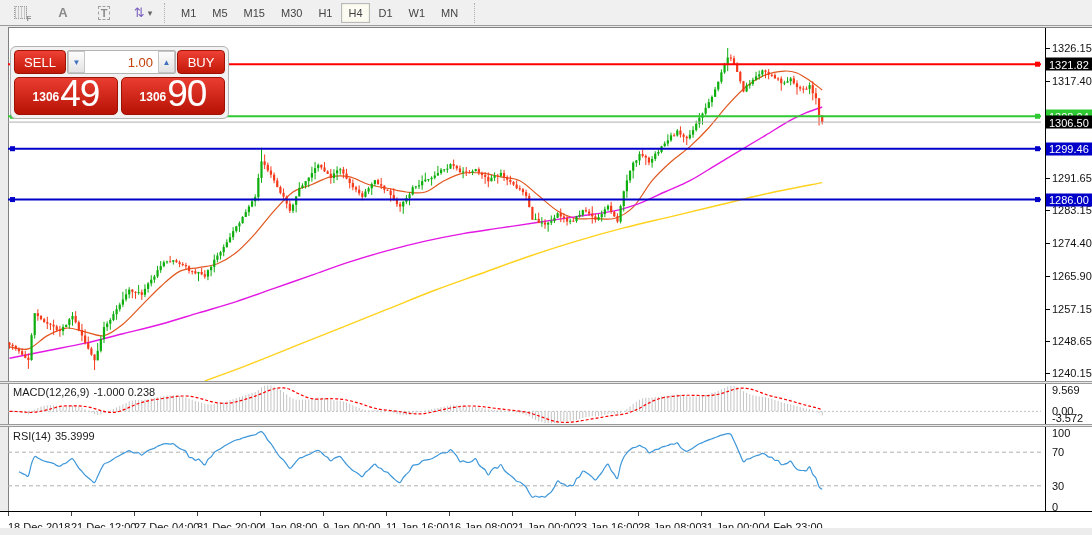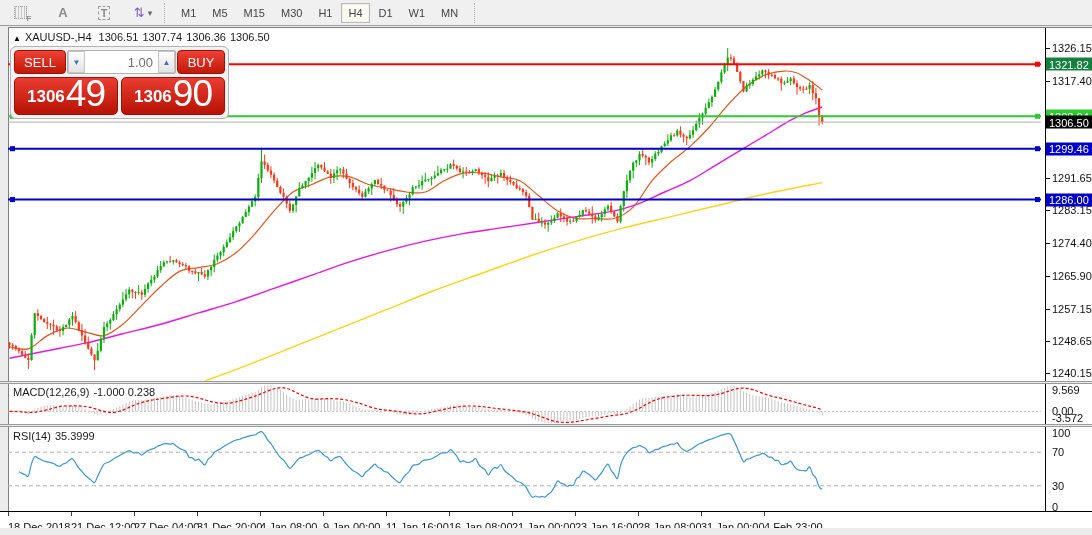--- a/index.html
+++ b/index.html
@@ -45,26 +45,26 @@
   .trade-panel { position:absolute; left:10px; top:46px; width:219px; z-index:7;
     background:#f2f2f2; border:1px solid #b3b3b3; border-radius:6px; padding:3px; }
   .tp-row { display:flex; gap:1px; }
   .tp-btn { flex:0 0 52px; height:24px; border-radius:4px; color:#fff; font-size:13px;
     display:flex; align-items:center; justify-content:center;
     background:linear-gradient(180deg,#ef4136,#c21807); border:1px solid #9e1205; }
   .spinner { flex:1; display:flex; height:24px; border:1px solid #b3b3b3; background:#fff; border-radius:2px; }
   .spin-btn { width:17px; background:linear-gradient(180deg,#fdfdfd,#e3e3e3); border:1px solid #c5c5c5;
     color:#3f6fbf; font-size:8px; display:flex; align-items:center; justify-content:center; }
   .spin-val { flex:1; display:flex; align-items:center; justify-content:flex-end; padding-right:5px;
-    font-size:13px; color:#737373; }
+    font-size:13px; color:#c2410c; }
   .tp-prices { display:flex; gap:3px; margin-top:3px; }
   .tp-price { flex:1; height:38px; border-radius:5px; color:#fff;
     background:linear-gradient(180deg,#ea3d31,#b71205); border:1px solid #9e1205;
     display:flex; align-items:flex-end; justify-content:center; padding-bottom:2px; }
-  .tp-price .big { font-size:17px; font-weight:bold; line-height:30px; margin-right:1px; }
+  .tp-price .big { font-size:12px; font-weight:bold; line-height:30px; margin-right:1px; }
   .tp-price .pips { font-size:37px; font-weight:400; line-height:36px; letter-spacing:-1px; }
 
   .annotation { position:absolute; left:698px; top:245px; z-index:4; color:#fb1f1f;
     font-size:18px; font-family:"Liberation Sans",sans-serif; letter-spacing:1px; }
 
   
   .pane-sep { position:absolute; left:0; width:1092px; height:3px; background:#e9e9e9;
     border-top:1px solid #9a9a9a; border-bottom:1px solid #9a9a9a; z-index:4; }
   .pane-label { position:absolute; left:13px; font-size:11px; color:#1a1a1a; z-index:4; }
   .pane-label span { margin-right:4px; }
@@ -926,24 +926,20 @@
         <line x1="822.1999999999999" y1="411.3564330893019" x2="822.1999999999999" y2="415.4019762987142" stroke="#c4c4c4" stroke-width="1"></line>
         <path d="M9.5,411.3564330893019C10.025,411.36414238968683 11.6,411.3752797193348 12.65,411.40268889161155C13.700000000000001,411.4300980638883 14.75,411.47445635263864 15.8,411.5208881229624C16.85,411.56731989328614 17.9,411.6189326143691 18.95,411.6812795135539C20,411.74362641273865 21.05,411.8167342294208 22.1,411.8949695180709C23.150000000000002,411.97320480672107 24.2,412.061302985941 25.25,412.15069124545477C26.3,412.24007950496855 27.349999999999998,412.37953990466525 28.4,412.43129907515356C29.45,412.48305824564187 30.5,412.5054463848071 31.55,412.46124626838457C32.6,412.41704615196204 33.650000000000006,412.281167517017 34.7,412.1660983766182C35.75,412.0510292362194 36.8,411.92806294619515 37.849999999999994,411.77083142599184C38.89999999999999,411.61359990578853 39.95,411.4245668697807 41,411.2227092553985C42.05,411.02085164101635 43.1,410.795223634766 44.15,410.5596857396989C45.199999999999996,410.32414784463185 46.25,410.07309609796954 47.3,409.80948188499605C48.349999999999994,409.54586767202255 49.39999999999999,409.2660099903369 50.449999999999996,408.978000461858C51.5,408.68999093337914 52.55,408.38557758155946 53.6,408.0814247141229C54.650000000000006,407.7772718466863 55.7,407.4269315488798 56.75,407.1530832572387C57.8,406.87923496559756 58.85,406.62146698390455 59.9,406.438334964276C60.949999999999996,406.25520294464746 62,406.1454659872772 63.05,406.0542911394675C64.1,405.96311629165785 65.14999999999999,405.929097479543 66.19999999999999,405.89128587741794C67.24999999999999,405.8534742752929 68.3,405.8447098439177 69.35,405.82742152671733C70.39999999999999,405.81013320951695 71.45,405.7907962663478 72.5,405.7875559742156C73.55,405.7843156820834 74.6,405.78384441408247 75.64999999999999,405.80797977392405C76.69999999999999,405.8321151337656 77.75,405.87202088857117 78.8,405.9323681332651C79.85,405.992715377959 80.9,406.0706545329806 81.95,406.1700632420875C83,406.2694719511944 84.05,406.38762838713444 85.1,406.5288203879066C86.14999999999999,406.67001238867874 87.2,406.82368610079516 88.25,407.01721524672024C89.3,407.2107443926453 90.35,407.4317403540847 91.39999999999999,407.6899952634571C92.44999999999999,407.9482501728295 93.5,408.2551839756994 94.55,408.56674470295474C95.6,408.87830543021005 96.65,409.2273489835695 97.7,409.5593596269888C98.75,409.89137027040806 99.8,410.2532867088586 100.85,410.55880856347045C101.89999999999999,410.8643304180823 102.95,411.15388464827294 104,411.39249075466006C105.05,411.6310968610472 106.1,411.83635025129985 107.14999999999999,411.9904452017931C108.19999999999999,412.1445401522863 109.25,412.26343699363355 110.3,412.31706045761933C111.35,412.3706839216051 112.4,412.37253388908346 113.45,412.31218598570786C114.5,412.25183808233226 115.55,412.13478680221624 116.6,411.9549730373659C117.64999999999999,411.77515927251557 118.7,411.5358409547746 119.75,411.23330339660595C120.8,410.9307658384373 121.85,410.5445101298373 122.89999999999999,410.1397476883539C123.94999999999999,409.7349852468705 125,409.26854972583493 126.05,408.80472874770567C127.1,408.3409077695764 128.14999999999998,407.83065678545324 129.2,407.3568218195783C130.25,406.8829868537033 131.29999999999998,406.4109601969238 132.35,405.96171895245567C133.4,405.51247770798756 134.45,405.0756941957961 135.5,404.66137435276954C136.55,404.247054509743 137.60000000000002,403.84131820997845 138.65,403.4757998942964C139.7,403.1102815786144 140.75,402.7803995880671 141.79999999999998,402.4682644586773C142.84999999999997,402.1561293292875 143.89999999999998,401.87242350780616 144.95,401.6029891179576C146,401.333554728109 147.04999999999998,401.0837794501969 148.1,400.85165811958586C149.15,400.6195367889748 150.2,400.4056068652412 151.25,400.2102611342912C152.3,400.0149154033412 153.35000000000002,399.84339130523716 154.4,399.679583733886C155.45,399.5157761625348 156.5,399.37619058586625 157.54999999999998,399.227415706184C158.59999999999997,399.0786408265017 159.64999999999998,398.9383643702335 160.7,398.78693445579233C161.75,398.63550454135117 162.79999999999998,398.47786774028816 163.85,398.318836219537C164.9,398.1598046987858 165.95,397.9994572737012 167,397.8327453312852C168.05,397.6660333888692 169.10000000000002,397.48627691741854 170.15,397.318564565041C171.2,397.1508522126635 172.25,396.9760018359467 173.29999999999998,396.82647121702007C174.34999999999997,396.67694059809344 175.39999999999998,396.5361405599972 176.45,396.4213808514813C177.5,396.30662114296535 178.54999999999998,396.20989878215573 179.6,396.1379129659246C180.65,396.0659271496935 181.7,396.0100672322817 182.75,395.98946595409444C183.8,395.9688646759072 184.85000000000002,395.9709341675266 185.9,396.0143052968011C186.95,396.05767642607566 188,396.1378277448519 189.04999999999998,396.2496927297416C190.09999999999997,396.36155771463126 191.14999999999998,396.5105423914493 192.2,396.6854952061391C193.25,396.86044802082887 194.29999999999998,397.0754475503875 195.35,397.29940961788026C196.4,397.52337168537304 197.45,397.7667269391716 198.5,398.02926761109563C199.55,398.2918082830197 200.60000000000002,398.5787806050708 201.65,398.8746536494246C202.7,399.1705266937784 203.75,399.497224922395 204.79999999999998,399.80450587721845C205.84999999999997,400.1117868320419 206.89999999999998,400.4238508162003 207.95,400.71833937836533C209,401.01282794053037 210.04999999999998,401.30874156847796 211.1,401.5714372502088C212.15,401.8341329319397 213.2,402.0845733442824 214.25,402.29451346875055C215.3,402.5044535932187 216.35000000000002,402.68325899485313 217.4,402.8310779970179C218.45,402.9788969991827 219.5,403.1001018395782 220.54999999999998,403.18142748173926C221.59999999999997,403.2627531239003 222.64999999999998,403.3059566022871 223.7,403.3190318499842C224.75,403.3321070976813 225.79999999999998,403.31585992095034 226.85,403.2598789679218C227.9,403.20389801489324 228.95,403.11552757807283 230,402.9831461318129C231.05,402.8507646855529 232.10000000000002,402.66627474750663 233.15,402.46559029036194C234.2,402.26490583321726 235.25,402.02831476219194 236.29999999999998,401.77903938894474C237.34999999999997,401.52976401569754 238.39999999999998,401.25282893961514 239.45,400.96993805087885C240.5,400.68704716214256 241.54999999999998,400.38740267748943 242.6,400.08169405652706C243.65,399.7759854355647 244.7,399.4598096788008 245.75,399.13568632510464C246.8,398.8115629714085 247.85000000000002,398.47517274980913 248.9,398.13695393435006C249.95,397.798735118891 251,397.4512723507226 252.04999999999998,397.10637343235027C253.09999999999997,396.76147451397793 254.14999999999998,396.43334400496735 255.2,396.06756042411615C256.25,395.70177684326495 257.3,395.3252628018145 258.35,394.91167194724324C259.40000000000003,394.49808109267195 260.45,394.0355911583792 261.5,393.5860152966884C262.55,393.1364394349976 263.59999999999997,392.66212007956085 264.65,392.2142167770984C265.7,391.7663134746359 266.75,391.3121658341806 267.8,390.8985954819138C268.85,390.485025129647 269.9,390.084161152576 270.95,389.7327946634977C272,389.38142817441945 273.04999999999995,389.0560015016561 274.09999999999997,388.7903965474442C275.15,388.52479159323224 276.2,388.3008896400726 277.25,388.13916493822614C278.3,387.97744023637966 279.34999999999997,387.8707763661555 280.4,387.8200483363652C281.45,387.76932030657485 282.5,387.7483866587808 283.55,387.83479675948416C284.6,387.9212068601875 285.65,388.0733681092275 286.7,388.3385089405852C287.75,388.6036497719429 288.79999999999995,389.0027210602799 289.84999999999997,389.4256417476304C290.9,389.84856243498086 291.95,390.36846161104853 293,390.8760330646883C294.05,391.383604518328 295.09999999999997,391.9418316324093 296.15,392.4710704694687C297.2,393.00030930652815 298.25,393.54163573470504 299.3,394.05146608704484C300.35,394.56129643938465 301.4,395.06909771688476 302.45,395.53005258350754C303.5,395.9910074501303 304.54999999999995,396.42916696034223 305.59999999999997,396.81719528678144C306.65,397.20522361322065 307.7,397.55757607607376 308.75,397.85822254214287C309.8,398.158869008212 310.84999999999997,398.421811897813 311.9,398.62107408319616C312.95,398.82033626857935 314,398.9684677629675 315.05,399.0537956544421C316.1,399.13912354591673 317.15,399.1404724056458 318.2,399.1330414320436C319.25,399.12561045844143 320.29999999999995,399.05889599047146 321.34999999999997,399.0092098128288C322.4,398.9595236351861 323.45,398.88348017595797 324.5,398.8349243661876C325.55,398.7863685564172 326.59999999999997,398.73951684351107 327.65,398.71787495420654C328.7,398.696233064902 329.75,398.696025385708 330.8,398.70507303036044C331.85,398.71412067501285 332.9,398.73881545200635 333.95,398.77216082212107C335,398.8055061922358 336.04999999999995,398.84722421501976 337.09999999999997,398.90514525104874C338.15,398.9630662870777 339.2,399.02470532047334 340.25,399.11968703829496C341.3,399.21466875611657 342.34999999999997,399.32680068997394 343.4,399.4750355579785C344.45,399.6232704259831 345.5,399.80624707233716 346.55,400.00909624632243C347.6,400.2119454203077 348.65,400.44578463125856 349.7,400.6921306018902C350.75,400.93847657252184 351.79999999999995,401.2091936669066 352.84999999999997,401.4871720701122C353.9,401.7651504733178 354.95,402.0612608186264 356,402.36000102112394C357.05,402.65874122362146 358.09999999999997,402.95692697776565 359.15,403.27961328509724C360.2,403.60229959242884 361.25,403.94979341557 362.3,404.29611886511367C363.35,404.6424443146573 364.4,405.003090987678 365.45,405.35756598235923C366.5,405.7120409770405 367.54999999999995,406.08174593070913 368.59999999999997,406.422968833201C369.65,406.7641917356929 370.7,407.1034521906423 371.75,407.4049033973106C372.8,407.70635460397887 373.84999999999997,407.97833108048377 374.9,408.23167607321056C375.95,408.48502106593736 377,408.7165238746888 378.05,408.92497335367136C379.1,409.13342283265393 380.15,409.3129944383776 381.2,409.48237294710606C382.25,409.6517514558345 383.29999999999995,409.80593470981506 384.34999999999997,409.94124440604224C385.4,410.0765541022694 386.45,410.18984402160845 387.5,410.2942311244692C388.55,410.39861822732996 389.59999999999997,410.472898427003 390.65,410.5675670232066C391.7,410.66223561941024 392.75,410.7506535493972 393.8,410.86224270169106C394.85,410.9738318539849 395.9,411.0927883632029 396.95,411.2371019369696C398,411.38141551073636 399.04999999999995,411.55128617587985 400.09999999999997,411.7281241442913C401.15,411.9049621127028 402.2,412.1102316296852 403.25,412.2981297474384C404.3,412.4860278651916 405.34999999999997,412.6799516362048 406.4,412.8555128508105C407.45,413.0310740654162 408.5,413.2113810849874 409.55,413.3514970350726C410.6,413.4916129851578 411.65,413.604343266663 412.7,413.6962085513218C413.75,413.7880738359805 414.79999999999995,413.8603851687502 415.84999999999997,413.90268874302495C416.9,413.9449923172997 417.95,413.96792636925045 419,413.9500299969704C420.05,413.9321336246903 421.09999999999997,413.8815380206579 422.15,413.7953105093445C423.2,413.70908299803114 424.25,413.58421892084874 425.3,413.43266492909027C426.35,413.2811109373318 427.4,413.0862099759352 428.45,412.88598655879355C429.5,412.6857631416519 430.54999999999995,412.4604247183404 431.59999999999997,412.2313244262401C432.65,412.00222413413985 433.7,411.75668689620784 434.75,411.51138480619204C435.8,411.26608271617624 436.84999999999997,411.0073727267465 437.9,410.7595118861452C438.95,410.51165104554394 440,410.265119463017 441.05,410.0242197625843C442.1,409.78332006215163 443.15,409.5454361322466 444.2,409.3141136835492C445.25,409.08279123485175 446.29999999999995,408.857292674435 447.34999999999997,408.6362850703999C448.4,408.4152774663648 449.45,408.19438641042444 450.5,407.9880680593385C451.55,407.78174970825256 452.59999999999997,407.5816360252669 453.65,407.3983749638842C454.7,407.21511390250146 455.75,407.03943872456506 456.8,406.8885016910421C457.85,406.73756465751916 458.9,406.6070205666341 459.95,406.4927527627464C461,406.37848495885873 462.04999999999995,406.28025793190807 463.09999999999997,406.202894867716C464.15,406.1255318035239 465.2,406.0659902268727 466.25,406.02857437759394C467.3,405.99115852831517 468.34999999999997,405.9803552133422 469.4,405.97839977204336C470.45,405.9764443307445 471.5,405.9945782006094 472.55,406.0168417298009C473.6,406.0391052589924 474.65,406.0608830488057 475.7,406.1119809471922C476.75,406.1630788455787 477.79999999999995,406.23764181701574 478.84999999999997,406.3234291201199C479.9,406.40921642322405 480.95,406.5152378744012 482,406.62670476581695C483.05,406.7381716572327 484.09999999999997,406.8624295308121 485.15,406.9922304686145C486.2,407.12203140641685 487.25,407.2659840235339 488.3,407.4055103926313C489.35,407.5450367617287 490.4,407.6921208504367 491.45,407.82938868319883C492.5,407.96665651596095 493.54999999999995,408.09972806926766 494.59999999999997,408.229117389204C495.65,408.3585067091404 496.7,408.4860076867942 497.75,408.6057246028169C498.8,408.7254415188396 499.84999999999997,408.8297814285405 500.9,408.94741888534037C501.95,409.0650563421402 503,409.18944752347534 504.05,409.3115493436162C505.1,409.4336511637571 506.15,409.5572637710608 507.2,409.6800298061856C508.25,409.8027958413104 509.29999999999995,409.9250595956561 510.34999999999997,410.0481455543651C511.4,410.1712315130741 512.45,410.296484143353 513.5,410.4185455584395C514.55,410.54060697352605 515.6,410.6552424281626 516.65,410.7805140448843C517.6999999999999,410.905785661606 518.75,411.03000246108303 519.8,411.17017525876975C520.8499999999999,411.31034805645646 521.8999999999999,411.4587304304922 522.9499999999999,411.6215508310047C524,411.7843712315172 525.05,411.9429991963809 526.1,412.14709766184455C527.1500000000001,412.3511961273082 528.2,412.57921529529676 529.25,412.8461416237863C530.3,413.11306795227586 531.35,413.42830257332946 532.4,413.7486556327817C533.4499999999999,414.069008692234 534.5,414.4122352989217 535.55,414.7682599804999C536.5999999999999,415.12428466207814 537.6499999999999,415.50658064119364 538.6999999999999,415.88480372225087C539.75,416.2630268033081 540.8,416.65307080393666 541.85,417.0375984668434C542.9000000000001,417.42212612975015 543.95,417.81317675522376 545,418.1919696996913C546.05,418.57076264415883 547.1,418.9509221672838 548.15,419.31035613364867C549.1999999999999,419.66979010001353 550.25,420.0253174599892 551.3,420.34857349788035C552.3499999999999,420.6718295357715 553.3999999999999,420.9916712035681 554.4499999999999,421.24989236099543C555.5,421.50811351842276 556.55,421.73005743200616 557.6,421.89790044244427C558.6500000000001,422.0657434528824 559.7,422.17242061583556 560.75,422.25695042362406C561.8,422.34148023141256 562.85,422.38415541806205 563.9,422.40507928917526C564.9499999999999,422.4260031602885 566,422.4127066854829 567.05,422.3824936503032C568.0999999999999,422.35228061512356 569.1499999999999,422.2966742366549 570.1999999999999,422.2238010780972C571.25,422.1509279195395 572.3,422.057373999592 573.35,421.94525469895706C574.4000000000001,421.8331353983221 575.45,421.6967070487428 576.5,421.55108527428735C577.55,421.4054634998319 578.6,421.24353481751325 579.65,421.0715240522244C580.6999999999999,420.89951328693553 581.75,420.7031707877579 582.8,420.519020682554C583.8499999999999,420.3348705773501 584.8999999999999,420.15122812619813 585.9499999999999,419.96662342100075C587,419.78201871580336 588.05,419.5937773147754 589.1,419.4113924513696C590.1500000000001,419.22900758796374 591.2,419.04928844689624 592.25,418.87231424056574C593.3,418.69534003423524 594.35,418.52334098981464 595.4,418.3495472133867C596.4499999999999,418.17575343695876 597.5,418.006637535097 598.55,417.8295515819982C599.5999999999999,417.6524656288994 600.6499999999999,417.46975968196034 601.6999999999999,417.28703149479395C602.75,417.10430330762756 603.8,416.92113882439605 604.85,416.7331824589997C605.9000000000001,416.54522609360333 606.95,416.33650588274594 608,416.15929330241585C609.05,415.98208072208575 610.1,415.81654567493445 611.15,415.6699069770191C612.1999999999999,415.5232682791037 613.25,415.3914377011008 614.3,415.2794611149235C615.3499999999999,415.1674845287462 616.3999999999999,415.1036024604667 617.4499999999999,414.9980474599552C618.5,414.89249245944376 619.55,414.7984086044143 620.6,414.64613111185474C621.6500000000001,414.4938536192952 622.7,414.3099586712069 623.75,414.0843825045978C624.8,413.85880633798865 625.85,413.5946497837539 626.9,413.29267411219985C627.9499999999999,412.9906984406458 629,412.64526250977843 630.05,412.2725284752735C631.0999999999999,411.8997944407685 632.1499999999999,411.48307224320774 633.1999999999999,411.05626990517004C634.25,410.62946756713234 635.3,410.19226431526783 636.35,409.7117144470474C637.4000000000001,409.231164578827 638.45,408.71203281554097 639.5,408.1729706958474C640.55,407.6339085761539 641.6,407.0649917141294 642.65,406.477341728886C643.6999999999999,405.88969174364263 644.75,405.2415704425432 645.8,404.647070784387C646.8499999999999,404.05257112623076 647.8999999999999,403.457413851738 648.9499999999999,402.9103437799485C650,402.363273708159 651.05,401.843939852923 652.1,401.36465035364984C653.1500000000001,400.8853608543767 654.2,400.4356238979402 655.25,400.0346067843096C656.3,399.63358967067893 657.35,399.27867918765486 658.4,398.95854767186614C659.4499999999999,398.6384161560774 660.5,398.3643405648786 661.55,398.11381768957733C662.5999999999999,397.86329481427606 663.6499999999999,397.644517904 664.6999999999999,397.45541042005857C665.75,397.26630293611714 666.8,397.1233394499147 667.85,396.9791727859288C668.9000000000001,396.83500612194297 669.95,396.71010236387286 671,396.59041043614343C672.05,396.470718508414 673.1,396.376651364681 674.15,396.26102121955216C675.1999999999999,396.14539107442334 676.25,396.0109146186718 677.3,395.89662956537046C678.3499999999999,395.78234451206913 679.3999999999999,395.6652803338342 680.4499999999999,395.575310899744C681.5,395.48534146565385 682.55,395.4112679650948 683.6,395.3568129608296C684.6500000000001,395.3023579565644 685.7,395.26688596858196 686.75,395.24858087415265C687.8,395.23027577972334 688.85,395.2363368186536 689.9,395.2469823942538C690.9499999999999,395.25762796985396 692,395.28662727195007 693.05,395.3124543277538C694.0999999999999,395.33828138355756 695.1499999999999,395.3704438386611 696.1999999999999,395.4019447290763C697.25,395.4334456194915 698.3,395.4736109891631 699.35,395.5014596702452C700.4000000000001,395.5293083513273 701.45,395.5519466534846 702.5,395.56903681556884C703.55,395.58612697765307 704.6,395.61088765576864 705.65,395.60400064275075C706.6999999999999,395.59711362973286 707.75,395.5783794034875 708.8,395.5277147374616C709.8499999999999,395.47705007143577 710.8999999999999,395.40813891730807 711.9499999999999,395.30001264659563C713,395.1918863758832 714.05,395.04982586656524 715.1,394.8789571131872C716.1500000000001,394.70808835980915 717.2,394.50575098582453 718.25,394.2748001263272C719.3,394.04384926682985 720.35,393.7780671259086 721.4,393.493251956203C722.4499999999999,393.2084367864974 723.5,392.89332101805707 724.55,392.5659091080934C725.5999999999999,392.2384971981298 726.6499999999999,391.8796114072608 727.6999999999999,391.5287804964211C728.75,391.1779495855814 729.8,390.80163990348314 730.85,390.46092364305525C731.9000000000001,390.12020738262737 732.95,389.77701089815014 734,389.48448293385377C735.05,389.1919549695574 736.1,388.91685518405757 737.15,388.7057558572772C738.1999999999999,388.49465653049685 739.25,388.3159682975074 740.3,388.21788697317163C741.3499999999999,388.11980564883584 742.3999999999999,388.09766622990776 743.4499999999999,388.1172679112624C744.5,388.136869592617 745.55,388.21010954676177 746.6,388.3354970612996C747.6500000000001,388.4608845758374 748.7,388.64556732750145 749.75,388.8695929984891C750.8,389.09361866947677 751.85,389.37037397402656 752.9,389.6796510872256C753.9499999999999,389.9889282004246 755,390.3518353186259 756.05,390.7252556776831C757.0999999999999,391.0986760367403 758.1499999999999,391.5194991693487 759.1999999999999,391.9201732415689C760.25,392.32084731378905 761.3,392.73556194663627 762.35,393.129300111004C763.4000000000001,393.52303827537173 764.45,393.9168025710167 765.5,394.28260222777544C766.55,394.64840188453417 767.6,395.0079240741663 768.65,395.3240980515564C769.6999999999999,395.6402720289465 770.75,395.90660991682086 771.8,396.17964609211623C772.8499999999999,396.4526822674116 773.8999999999999,396.7100180631454 774.9499999999999,396.9623151033286C776,397.2146121435118 777.05,397.4452502433537 778.1,397.6934283332152C779.1500000000001,397.9416064230767 780.2,398.19240941391973 781.25,398.4513836424975C782.3,398.71035787107525 783.35,398.9778801149077 784.4,399.2472737046818C785.4499999999999,399.5166672944559 786.5,399.7906565853675 787.55,400.0677451811422C788.5999999999999,400.34483377691686 789.6499999999999,400.6229370635028 790.6999999999999,400.90980527932965C791.75,401.1966734951565 792.8,401.49141489125424 793.85,401.78895447610347C794.9000000000001,402.0864940609527 795.95,402.3895778312806 797,402.695042788425C798.05,403.0005077455694 799.1,403.31672111269404 800.15,403.62174421896987C801.1999999999999,403.9267673252457 802.25,404.22887902132953 803.3,404.52518142607994C804.3499999999999,404.82148383083035 805.3999999999999,405.12558073453357 806.4499999999999,405.3995586474724C807.5,405.67353656041126 808.55,405.91516053306975 809.6,406.169048903713C810.6500000000001,406.4229372743563 811.7,406.66561871356714 812.75,406.92288887133196C813.8,407.1801590290968 814.85,407.41776641472813 815.9,407.7126698503019C816.9499999999999,408.00757328587565 818,408.33970938259364 819.05,408.6923094847746C820.0999999999999,409.0449095869556 821.675,409.6389436336189 822.1999999999999,409.82827046338775" stroke="#ff0000" stroke-width="1.2" fill="none" stroke-dasharray="3 2"></path>
       </g>
       <g clip-path="url(#crsi)">
         <line x1="8" y1="452.2" x2="1041" y2="452.2" stroke="#b0b0b0" stroke-dasharray="4 3"></line>
         <line x1="8" y1="485.8" x2="1041" y2="485.8" stroke="#b0b0b0" stroke-dasharray="4 3"></line>
         <path d="M18.95,471.7639547541724C19.475,472.0291062805575 21.05,472.86684994000643 22.1,473.35486391248315C23.150000000000002,473.8428778849599 24.2,474.30008907654957 25.25,474.69203858903273C26.3,475.0839881015159 27.349999999999998,477.55982776186386 28.4,475.7065609873822C29.45,473.85329421290055 30.5,466.7610774888654 31.55,463.57243794214264C32.6,460.3837983954199 33.650000000000006,457.50611744256827 34.7,456.5747237070457C35.75,455.6433299715231 36.8,457.48222150066846 37.849999999999994,457.9840755290071C38.89999999999999,458.48592955734574 39.95,459.0736525909609 41,459.5858478770775C42.05,460.0980431631942 43.1,460.6707199134429 44.15,461.057247245707C45.199999999999996,461.4437745779711 46.25,461.6634667750582 47.3,461.9050118706623C48.349999999999994,462.14655696626636 49.39999999999999,462.2381972787122 50.449999999999996,462.5065178193315C51.5,462.7748383599508 52.55,463.0273146898217 53.6,463.5149351143782C54.650000000000006,464.0025555389347 55.7,464.9852090105043 56.75,465.4322403666704C57.8,465.87927172283645 58.85,466.42534032189803 59.9,466.19712325137453C60.949999999999996,465.96890618085104 62,464.5932603420242 63.05,464.06293794352945C64.1,463.5326155450347 65.14999999999999,463.6486455832919 66.19999999999999,463.0151888604059C67.24999999999999,462.38173213751986 68.3,460.9858459874264 69.35,460.2621976062135C70.39999999999999,459.53854922500057 71.45,458.1740932388163 72.5,458.6732985731284C73.55,459.17250390744056 74.6,461.679351927055 75.64999999999999,463.2574296120864C76.69999999999999,464.83550729711783 77.75,466.7957163750672 78.8,468.14176468331704C79.85,469.4878129915669 80.9,470.1723238868851 81.95,471.3337194615856C83,472.49511503628605 84.05,474.03388090566636 85.1,475.1101381315197C86.14999999999999,476.18639535737304 87.2,476.9140906615383 88.25,477.79126281670545C89.3,478.6684349718726 90.35,479.5703635646042 91.39999999999999,480.3731710625226C92.44999999999999,481.175978560441 93.5,483.3088589177164 94.55,482.6081078042159C95.6,481.90735669071535 96.65,478.33980110646627 97.7,476.1686643815193C98.75,473.99752765657234 99.8,471.5940794665373 100.85,469.58128745453416C101.89999999999999,467.568495442531 102.95,465.2425858284318 104,464.0919123095002C105.05,462.94123879056855 106.1,463.1581367771674 107.14999999999999,462.6772463409444C108.19999999999999,462.19635590472143 109.25,461.83975366386494 110.3,461.20656969216236C111.35,460.5733857204598 112.4,459.5695234860464 113.45,458.878142510729C114.5,458.18676153541156 115.55,457.63497962069584 116.6,457.05828384025784C117.64999999999999,456.48158805981984 118.7,455.9865413863174 119.75,455.4179678281008C120.8,454.8493942698842 121.85,454.2195548067308 122.89999999999999,453.64684249095825C123.94999999999999,453.0741301751857 125,452.50055200558415 126.05,451.98169393346564C127.1,451.4628358613471 128.14999999999998,450.4770980303322 129.2,450.53369405824714C130.25,450.5902900861621 131.29999999999998,451.9068971232903 132.35,452.3212701009555C133.4,452.7356430786206 134.45,452.9441951491305 135.5,453.01993192423805C136.55,453.0956686993456 137.60000000000002,452.4280534040824 138.65,452.77569075160085C139.7,453.1233280991193 140.75,455.1264105350227 141.79999999999998,455.1057560093487C142.84999999999997,455.08510148367463 143.89999999999998,453.40223637270174 144.95,452.6517635975567C146,451.9012908224116 147.04999999999998,451.1675186761402 148.1,450.6029193584783C149.15,450.03832004081636 150.2,449.66715728538884 151.25,449.26416769158516C152.3,448.8611780977815 153.35000000000002,448.6993370617888 154.4,448.18498179565603C155.45,447.67062652952325 156.5,446.70614800062714 157.54999999999998,446.17803609478864C158.59999999999997,445.64992418895014 159.64999999999998,445.3901578626138 160.7,445.01631036062514C161.75,444.64246285863646 162.79999999999998,444.15351804698975 163.85,443.9349510828564C164.9,443.71638411872306 165.95,443.66369680303313 167,443.7049085758251C168.05,443.746120348617 169.10000000000002,444.1805260986036 170.15,444.18222171960815C171.2,444.1839173406127 172.25,443.3855346857726 173.29999999999998,443.71508230185236C174.34999999999997,444.0446299179321 175.39999999999998,445.36881470304576 176.45,446.15950741608674C177.5,446.9502001291277 178.54999999999998,447.8555319765051 179.6,448.4592385800982C180.65,449.0629451836913 181.7,449.29472882490137 182.75,449.7817470376453C183.8,450.2687652503892 184.85000000000002,450.1505449768054 185.9,451.3813478565616C186.95,452.6121507363178 188,456.1115926980809 189.04999999999998,457.1665643161824C190.09999999999997,458.2215359342839 191.14999999999998,457.180371585221 192.2,457.71117756517066C193.25,458.2419835451203 194.29999999999998,460.11016346305786 195.35,460.35140019588044C196.4,460.59263692870303 197.45,458.8760965778297 198.5,459.1585979621061C199.55,459.44109934638254 200.60000000000002,461.0952279950818 201.65,462.04640850153913C202.7,462.99758900799645 203.75,465.3133691021302 204.79999999999998,464.8656810008501C205.84999999999997,464.41799289957 206.89999999999998,460.6815990398694 207.95,459.36027989385866C209,458.0389607478479 210.04999999999998,458.0803328208419 211.1,456.93776612478575C212.15,455.79519942872963 213.2,453.6054726253917 214.25,452.50487971752193C215.3,451.40428680965215 216.35000000000002,450.97030481682987 217.4,450.33420867756695C218.45,449.69811253830403 219.5,449.32508275972367 220.54999999999998,448.6883028819444C221.59999999999997,448.0515230041652 222.64999999999998,447.1764329786562 223.7,446.51352941089135C224.75,445.8506258431265 225.79999999999998,445.2933029569333 226.85,444.7108814753556C227.9,444.12845999377794 228.95,443.59540237098247 230,443.01900052142526C231.05,442.44259867186804 232.10000000000002,441.750915409899 233.15,441.25247037801245C234.2,440.7540253461259 235.25,440.3533460021414 236.29999999999998,440.02833033010586C237.34999999999997,439.7033146580703 238.39999999999998,439.6463789629229 239.45,439.30237634579913C240.5,438.9583737286754 241.54999999999998,438.33903700659084 242.6,437.9643146273635C243.65,437.5895922481361 244.7,437.36139806577546 245.75,437.0540420704348C246.8,436.7466860750941 247.85000000000002,436.40806329686615 248.9,436.1201786553195C249.95,435.8322940137728 251,435.5551831359437 252.04999999999998,435.32673422115465C253.09999999999997,435.0982853063656 254.14999999999998,435.1733918299584 255.2,434.7494851665853C256.25,434.3255785032122 257.3,433.2955391520064 258.35,432.7832942409163C259.40000000000003,432.27104932982616 260.45,431.32244815342426 261.5,431.6760157000445C262.55,432.02958324666474 263.59999999999997,433.497373578086 264.65,434.90469952063773C265.7,436.31202546318946 266.75,438.6491487448606 267.8,440.1199713553548C268.85,441.59079396584895 269.9,442.3313678299419 270.95,443.7296351836028C272,445.1279025372637 273.04999999999995,446.8845395498102 274.09999999999997,448.50957547732025C275.15,450.1346114048303 276.2,451.97558512897393 277.25,453.47985074866324C278.3,454.98411636835255 279.34999999999997,456.4331695830984 280.4,457.5351691954561C281.45,458.6371688078138 282.5,458.93746033190826 283.55,460.0918484228094C284.6,461.2462365137105 285.65,463.06976111029354 286.7,464.461497740863C287.75,465.8532343714325 288.79999999999995,468.2740803205662 289.84999999999997,468.4422682062263C290.9,468.61045609188636 291.95,466.6002021056963 293,465.47062505482364C294.05,464.34104800395096 295.09999999999997,462.8551967784699 296.15,461.6648059009903C297.2,460.4744150235107 298.25,459.0397785110903 299.3,458.3282797899461C300.35,457.61678106880197 301.4,457.817925988616 302.45,457.39581357412555C303.5,456.9737011596351 304.54999999999995,456.2752116008335 305.59999999999997,455.7956053030033C306.65,455.3159990051731 307.7,454.9985153398495 308.75,454.51817578714434C309.8,454.03783623443917 310.84999999999997,453.450970144082 311.9,452.9135679867724C312.95,452.3761658294628 314,451.73674419145124 315.05,451.2937628432868C316.1,450.85078149512236 317.15,450.0619962010442 318.2,450.2556798977857C319.25,450.44936359452714 320.29999999999995,451.5624968341511 321.34999999999997,452.4558650237356C322.4,453.34923321332013 323.45,454.76276694520334 324.5,455.61588903529275C325.55,456.46901112538217 326.59999999999997,456.70392998204414 327.65,457.57459756427204C328.7,458.44526514649993 329.75,460.67401963082284 330.8,460.83989452866C331.85,461.0057694264972 332.9,459.19328672341453 333.95,458.5698469512951C335,457.9464071791757 336.04999999999995,457.4237423991739 337.09999999999997,457.09925589594343C338.15,456.774769392713 339.2,456.08562129966606 340.25,456.62292793191233C341.3,457.1602345641586 342.34999999999997,459.02305668511025 343.4,460.32309568942117C344.45,461.6231346937321 345.5,463.1985192807367 346.55,464.4231619577778C347.6,465.64780463481884 348.65,466.64148950433537 349.7,467.67095175166736C350.75,468.70041399899935 351.79999999999995,469.85106556511846 352.84999999999997,470.5999354417699C353.9,471.34880531842134 354.95,471.5038258013259 356,472.1641710115759C357.05,472.8245162218259 358.09999999999997,473.7952166409452 359.15,474.56200670326973C360.2,475.32879676559423 361.25,477.1303291249105 362.3,476.7649113855228C363.35,476.3994936461351 364.4,473.5107216248242 365.45,472.3695002669436C366.5,471.22827890906296 367.54999999999995,470.8488194447805 368.59999999999997,469.917583238239C369.65,468.9863470316975 370.7,467.74911560021536 371.75,466.7820830276945C372.8,465.81505045517366 373.84999999999997,464.01584669539096 374.9,464.11538780311383C375.95,464.2149289108367 377,466.6367050467944 378.05,467.3793296740317C379.1,468.12195430126894 380.15,467.8703504031137 381.2,468.5711355665373C382.25,469.27192072996087 383.29999999999995,470.9590254996852 384.34999999999997,471.58404065457324C385.4,472.2090558094613 386.45,471.66837496888166 387.5,472.32122649586563C388.55,472.9740780228496 389.59999999999997,474.46403020943023 390.65,475.5011498164771C391.7,476.53826942352396 392.75,477.5960107825438 393.8,478.54394413814674C394.85,479.4918774937497 395.9,480.5340763358973 396.95,481.18874995009503C398,481.8434235642928 399.04999999999995,483.05526212331665 400.09999999999997,482.4719858233332C401.15,481.8887095233498 402.2,479.06743662330746 403.25,477.6890921501944C404.3,476.3107476770814 405.34999999999997,475.31637269915575 406.4,474.2019189846552C407.45,473.08746527015467 408.5,472.4600596567569 409.55,471.0023698631912C410.6,469.54468006962543 411.65,466.4776798122871 412.7,465.45578022326066C413.75,464.43388063423424 414.79999999999995,465.1110710172634 415.84999999999997,464.87097232903267C416.9,464.63087364080195 417.95,464.6527170982368 419,464.01518809387636C420.05,463.37765908951593 421.09999999999997,461.7027183891466 422.15,461.04579830287014C423.2,460.3888782165937 424.25,460.30684150616895 425.3,460.0736675762177C426.35,459.84049364626645 427.4,459.8693673013785 428.45,459.64675472316264C429.5,459.4241421449468 430.54999999999995,459.17541504973116 431.59999999999997,458.7379921069228C432.65,458.3005691641144 433.7,457.5867199494422 434.75,457.0222170663123C435.8,456.45771418318236 436.84999999999997,456.0035142106767 437.9,455.3509748081432C438.95,454.69843540560964 440,453.52205220847657 441.05,453.106980651111C442.1,452.6919090937454 443.15,452.97448886902254 444.2,452.8605454639496C445.25,452.7466020588767 446.29999999999995,452.9759503532763 447.34999999999997,452.42332022067336C448.4,451.87069008807043 449.45,449.55435582850515 450.5,449.5447646683319C451.55,449.5351735081586 452.59999999999997,451.25929855598645 453.65,452.3657732596338C454.7,453.4722479632811 455.75,454.63103902323473 456.8,456.1836128902158C457.85,457.73618675719683 458.9,460.9143589432061 459.95,461.68121646152025C461,462.4480739798344 462.04999999999995,460.7112633835208 463.09999999999997,460.7847580001009C464.15,460.858252616681 465.2,461.85020802498116 466.25,462.1221841610009C467.3,462.3941602970207 468.34999999999997,462.625132891176 469.4,462.41661481621946C470.45,462.2080967412629 471.5,461.48381713260704 472.55,460.87107571126165C473.6,460.25833428991626 474.65,458.1202954191632 475.7,458.7401662881472C476.75,459.36003715713116 477.79999999999995,463.1250494556381 478.84999999999997,464.5903009251654C479.9,466.05555239469277 480.95,466.64777231225554 482,467.53167510531125C483.05,468.41557789836696 484.09999999999997,468.6507778922142 485.15,469.8937176834996C486.2,471.13665747478495 487.25,474.91618742711745 488.3,474.98931385302353C489.35,475.0624402789296 490.4,471.5510513539421 491.45,470.33247623893607C492.5,469.11390112393 493.54999999999995,468.0675232673649 494.59999999999997,467.6778631629873C495.65,467.2882030586097 496.7,468.51851709984345 497.75,467.9945156126706C498.8,467.4705141254978 499.84999999999997,464.22181901643586 500.9,464.53385423995036C501.95,464.84588946346486 503,468.4465392032869 504.05,469.8667269537576C505.1,471.28691470422837 506.15,472.13303714607673 507.2,473.0549807427747C508.25,473.9769243394727 509.29999999999995,474.5773224040962 510.34999999999997,475.3983885339455C511.4,476.21945466379475 512.45,476.99919883996114 513.5,477.9813775218705C514.55,478.9635562037799 515.6,480.6146022169699 516.65,481.29146062540184C517.6999999999999,481.9683190338338 518.75,481.5222650461035 519.8,482.04252797246215C520.8499999999999,482.5627908988208 521.8999999999999,483.55944808707136 522.9499999999999,484.4130381835539C524,485.26662828003646 525.05,485.73294405838925 526.1,487.1640685513574C527.1500000000001,488.5951930443255 528.2,491.32678865586564 529.25,492.9997851413627C530.3,494.6727816268597 531.35,496.7027974575874 532.4,497.20204746433967C533.4499999999999,497.70129747109195 534.5,495.99823257909145 535.55,495.99528518187617C536.5999999999999,495.9923377846609 537.6499999999999,497.107996907404 538.6999999999999,497.1843630810478C539.75,497.2607292546916 540.8,496.46726735149997 541.85,496.45348222373894C542.9000000000001,496.4396970959779 543.95,497.46999723735 545,497.10165231448156C546.05,496.7333073916131 547.1,495.12450690867206 548.15,494.24341268652825C549.1999999999999,493.36231846438443 550.25,493.03204606515084 551.3,491.8150869816185C552.3499999999999,490.59812789808615 553.3999999999999,488.7409512939926 554.4499999999999,486.94165818533423C555.5,485.14236507667584 556.55,481.6540899651986 557.6,481.01932832966804C558.6500000000001,480.3845666941375 559.7,482.6372078320481 560.75,483.133088372151C561.8,483.6289689122539 562.85,483.47674587766676 563.9,483.99461157028566C564.9499999999999,484.51247726290455 566,486.05583876375545 567.05,486.24028252786457C568.0999999999999,486.4247262919737 569.1499999999999,485.2481253787027 570.1999999999999,485.1012741549404C571.25,484.95442293117816 572.3,486.4285091866254 573.35,485.35917518529095C574.4000000000001,484.2898411839565 575.45,480.12526662521714 576.5,478.685270146934C577.55,477.24527366865084 578.6,477.9727631441162 579.65,476.7191963155922C580.6999999999999,475.46562948706827 581.75,471.87147615831947 582.8,471.16386917579024C583.8499999999999,470.456262193261 584.8999999999999,471.90131718081363 585.9499999999999,472.4735544204168C587,473.04579166002 588.05,473.82076406474437 589.1,474.5972926134094C590.1500000000001,475.3738211620745 591.2,476.2280005941772 592.25,477.13272571240714C593.3,478.03745083063706 594.35,480.13120409237735 595.4,480.025643322789C596.4499999999999,479.92008255320064 597.5,477.7307569770071 598.55,476.49936109487714C599.5999999999999,475.2679652127472 600.6499999999999,474.1380050715593 601.6999999999999,472.63726803000924C602.75,471.1365309884592 603.8,468.91314977423013 604.85,467.4949388455767C605.9000000000001,466.0767279169233 606.95,463.6436489770894 608,464.12800245808876C609.05,464.6123559390881 610.1,468.7121522596879 611.15,470.4010597315728C612.1999999999999,472.08996720345766 613.25,472.9528832875543 614.3,474.26144728939806C615.3499999999999,475.5700112912418 616.3999999999999,479.77397869421793 617.4499999999999,478.25244374263525C618.5,476.73090879105257 619.55,468.6410708840602 620.6,465.13223757990187C621.6500000000001,461.62340427574355 622.7,459.2348033558828 623.75,457.19944391768536C624.8,455.16408447948794 625.85,454.1496500669223 626.9,452.9200809507173C627.9499999999999,451.69051183451234 629,450.7042866786124 630.05,449.8220292204555C631.0999999999999,448.93977176229856 632.1499999999999,448.0877356507588 633.1999999999999,447.62653620177576C634.25,447.1653367527927 635.3,447.4174373663874 636.35,447.0548325265573C637.4000000000001,446.69222768672716 638.45,445.44994708621545 639.5,445.45090716279503C640.55,445.4518672393746 641.6,446.54105427681526 642.65,447.06059298603475C643.6999999999999,447.58013169525424 644.75,447.6097361345086 645.8,448.5681394181121C646.8499999999999,449.5265427017156 647.8999999999999,452.31945791130335 648.9499999999999,452.8110126876556C650,453.30256746400784 651.05,452.04040181779277 652.1,451.51746807622544C653.1500000000001,450.9945343346581 654.2,450.0743614479645 655.25,449.6734102382516C656.3,449.2724590285387 657.35,449.51234430946636 658.4,449.111760817948C659.4499999999999,448.7111773264296 660.5,447.71561566488816 661.55,447.2699092891413C662.5999999999999,446.82420291339446 663.6499999999999,446.73285255263266 664.6999999999999,446.43752256346687C665.75,446.1421925743011 666.8,445.894732882236 667.85,445.49792935414644C668.9000000000001,445.1011258260569 669.95,444.2684492531918 671,444.0567013949297C672.05,443.84495353666756 673.1,444.4267651702781 674.15,444.22744220457366C675.1999999999999,444.02811923886924 676.25,442.33160494461015 677.3,442.860763600703C678.3499999999999,443.3899222567959 679.3999999999999,446.256386638364 680.4499999999999,447.40239414113097C681.5,448.54840164389793 682.55,449.0841732249879 683.6,449.73680861730486C684.6500000000001,450.3894440096218 685.7,451.3123654052181 686.75,451.31820649503277C687.8,451.32404758484745 688.85,450.3415886177906 689.9,449.7718551561931C690.9499999999999,449.20212169459563 692,448.5881476750298 693.05,447.899805725448C694.0999999999999,447.2114637758662 695.1499999999999,446.3260789895845 696.1999999999999,445.64180345870244C697.25,444.95752792782037 698.3,444.30088760249595 699.35,443.7941525401556C700.4000000000001,443.28741747781527 701.45,443.03836703710067 702.5,442.6013930846603C703.55,442.1644191322199 704.6,441.62533296065203 705.65,441.1723088255134C706.6999999999999,440.7192846903748 707.75,440.2771136113901 708.8,439.8832482738288C709.8499999999999,439.48938293626753 710.8999999999999,439.20749848571955 711.9499999999999,438.8091168001458C713,438.410735114572 714.05,437.90610443293485 715.1,437.492958160386C716.1500000000001,437.0798118878372 717.2,436.7197660052618 718.25,436.3302391648529C719.3,435.940712324444 720.35,435.49541088793376 721.4,435.15579711793265C722.4499999999999,434.81618334793154 723.5,434.5405753362573 724.55,434.2925565448461C725.5999999999999,434.0445377534349 726.6499999999999,433.64719650436956 727.6999999999999,433.6676843694655C728.75,433.6881722345615 729.8,433.2205912111222 730.85,434.4154837354219C731.9000000000001,435.6103762597216 732.95,438.62176570331627 734,440.83703951526354C735.05,443.0523133272108 736.1,445.3414800120307 737.15,447.70712660710547C738.1999999999999,450.07277320218026 739.25,452.6828375180437 740.3,455.0309190857124C741.3499999999999,457.3790006533811 742.3999999999999,461.084153105307 743.4499999999999,461.7956160131177C744.5,462.5070789209284 745.55,459.8124912126782 746.6,459.29969653257655C747.6500000000001,458.7869018524749 748.7,459.0957974393471 749.75,458.71884793250763C750.8,458.34189842566815 751.85,457.5414929948257 752.9,457.0379994915398C753.9499999999999,456.53450598825384 755,456.0506348736138 756.05,455.69788691279183C757.0999999999999,455.3451389519699 758.1499999999999,455.31211806718994 759.1999999999999,454.92151172660823C760.25,454.5309053860265 761.3,453.4221267365118 762.35,453.3542488693016C763.4000000000001,453.2863710020914 764.45,453.89790365903485 765.5,454.514244523347C766.55,455.1305853876591 767.6,456.58550657466185 768.65,457.0522940551743C769.6999999999999,457.5190815356867 770.75,456.7682390192114 771.8,457.3149694064215C772.8499999999999,457.86169979363154 773.8999999999999,459.7966997649881 774.9499999999999,460.33267637843454C776,460.868652991881 777.05,459.8308936892553 778.1,460.5308290871002C779.1500000000001,461.2307644849451 780.2,463.92059008211606 781.25,464.53228876550406C782.3,465.14398744889206 783.35,464.4405754288021 784.4,464.2010211874281C785.4499999999999,463.96146694605414 786.5,463.6010438140731 787.55,463.09496331726007C788.5999999999999,462.58888282044705 789.6499999999999,460.7118540918031 790.6999999999999,461.16453820655C791.75,461.6172223212969 792.8,464.47053409697276 793.85,465.8110680057413C794.9000000000001,467.1516019145098 795.95,468.4396268439917 797,469.2077416591613C798.05,469.9758564743309 799.1,470.2040185039551 800.15,470.41975689675905C801.1999999999999,470.635495289563 802.25,470.46328774138954 803.3,470.5021720159849C804.3499999999999,470.5410562905803 805.3999999999999,471.258940921807 806.4499999999999,470.65306254433125C807.5,470.0471841668555 808.55,466.258601112171 809.6,466.8669017511305C810.6500000000001,467.47520239009003 811.7,472.4522667974761 812.75,474.3028663780885C813.8,476.15346595870085 814.85,475.8900347585998 815.9,477.9704992348046C816.9499999999999,480.0509637110094 818,484.8911083869853 819.05,486.7856532353171C820.0999999999999,488.6801980836489 821.675,488.9124158098823 822.1999999999999,489.3377683247953" stroke="#3c96d9" stroke-width="1.2" fill="none"></path>
       </g>
     </svg>
 
-  <div class="chart-header">
-    <span class="tri">▲</span><span>XAUUSD-,H4</span>
-    <span>1306.51</span><span>1307.74</span><span>1306.36</span><span>1306.50</span>
-  </div>
 
   <div class="trade-panel">
     <div class="tp-row">
       <div class="tp-btn">SELL</div>
       <div class="spinner">
         <div class="spin-btn">▼</div>
         <div class="spin-val">1.00</div>
         <div class="spin-btn">▲</div>
       </div>
       <div class="tp-btn" style="flex-basis:48px">BUY</div>
@@ -974,21 +970,21 @@
       <div class="ptick-dash" style="top: 243.409px;"></div>
       <div class="ptick" style="top: 243.409px;">1274.40</div>
       <div class="ptick-dash" style="top: 275.531px;"></div>
       <div class="ptick" style="top: 275.531px;">1265.90</div>
       <div class="ptick-dash" style="top: 308.598px;"></div>
       <div class="ptick" style="top: 308.598px;">1257.15</div>
       <div class="ptick-dash" style="top: 340.721px;"></div>
       <div class="ptick" style="top: 340.721px;">1248.65</div>
       <div class="ptick-dash" style="top: 372.843px;"></div>
       <div class="ptick" style="top: 372.843px;">1240.15</div>
-      <div class="pbox" style="top: 64.2038px; background: #15803d; color: rgb(255, 255, 255);">1321.82</div>
+      <div class="pbox" style="top: 64.2038px; background: #000000; color: rgb(255, 255, 255);">1321.82</div>
       <div class="pbox" style="top: 116.28px; background: rgb(47, 201, 51); color: rgb(255, 255, 255);">1308.04</div>
       <div class="pbox" style="top: 148.704px; background: rgb(0, 0, 200); color: rgb(255, 255, 255);">1299.46</div>
       <div class="pbox" style="top: 199.571px; background: rgb(0, 0, 200); color: rgb(255, 255, 255);">1286.00</div>
       <div class="pbox" style="top: 122.1px; background: rgb(0, 0, 0); color: rgb(255, 255, 255);">1306.50</div>
       <div class="ind-axis" style="top: 390px;">9.569</div>
       <div class="ind-axis" style="top: 411.356px;">0.00</div>
       <div class="ind-axis" style="top: 418px;">-3.572</div>
       <div class="ind-axis" style="top: 433px;">100</div>
       <div class="ind-axis" style="top: 452.2px;">70</div>
       <div class="ind-axis" style="top: 485.8px;">30</div>

